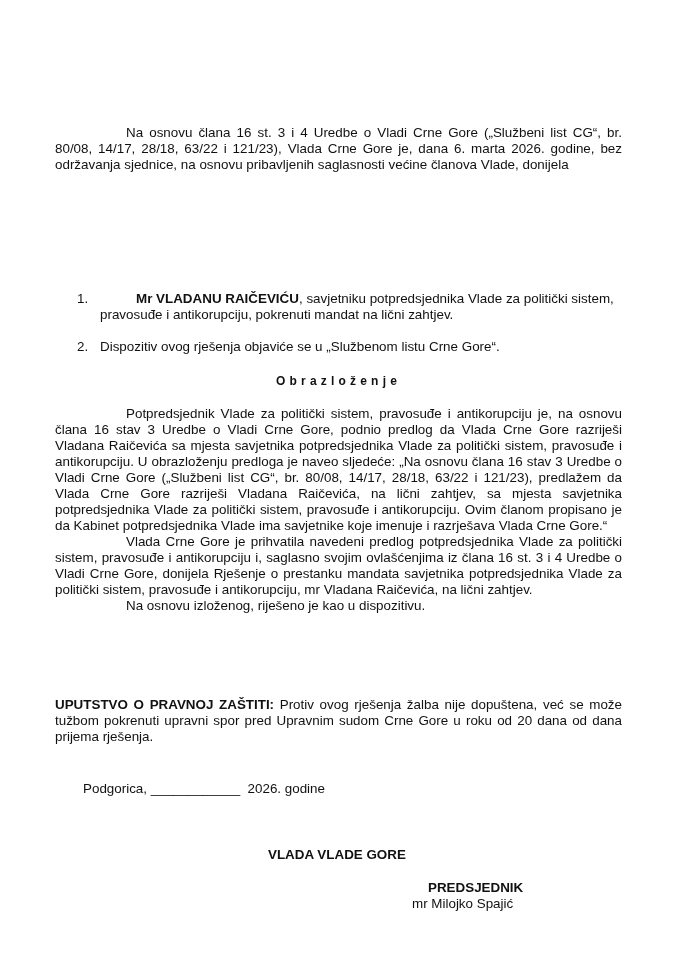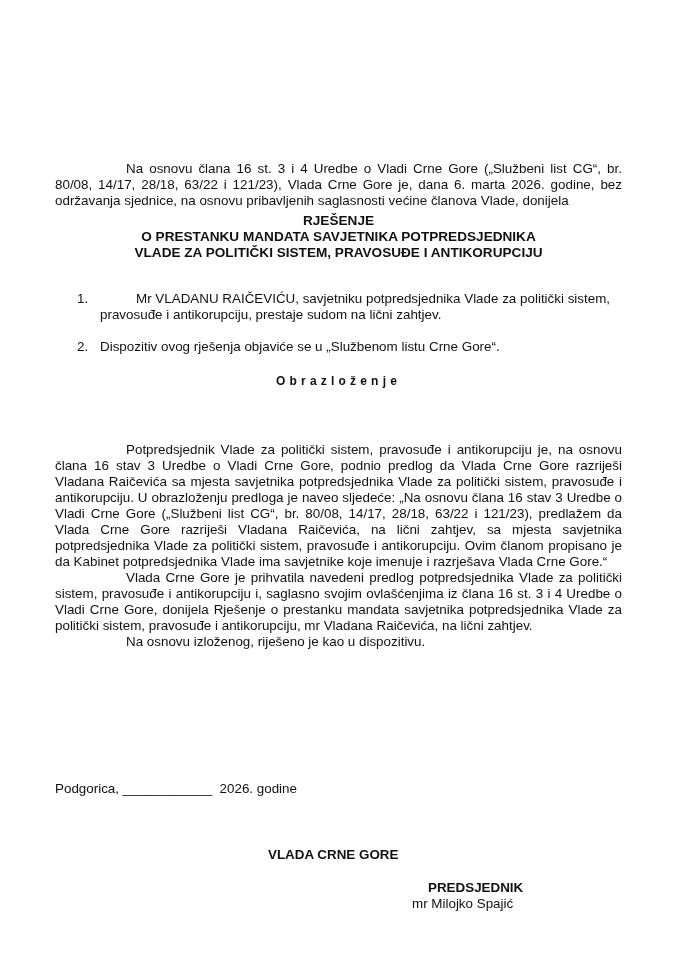--- a/index.html
+++ b/index.html
@@ -22,21 +22,20 @@
       left: 0; top: 0;
       width: 679px; height: 960px;
     }
     .col {
       position: absolute;
       left: 55px;
       width: 567px;
     }
     .justify {
       text-align: justify;
-      margin-top: 36px;
     }
     .indent {
       text-indent: 71px;
     }
     .intro {
       top: 125px;
     }
     .title-block {
       top: 213px;
       text-align: center;
@@ -54,21 +53,21 @@
       position: relative;
       padding-left: 45px;
       margin-bottom: 16px;
     }
     .list .num {
       position: absolute;
       left: 22px;
       top: 0;
     }
     .list .bold {
-      font-weight: normal;
+      font-weight: bold;
       padding-left: 36px;
     }
     .subheading {
       top: 373px;
       text-align: center;
       font-weight: bold;
       letter-spacing: 4.2px;
       font-size: 12px;
     }
     .reasoning {
@@ -103,48 +102,46 @@
       margin-left: 16px;
     }
   </style>
 </head>
 <body>
 
 <div class="page">
 
   <div class="col justify indent intro">Na osnovu člana 16 st. 3 i 4 Uredbe o Vladi Crne Gore („Službeni list CG“, br. 80/08, 14/17, 28/18, 63/22 i 121/23), Vlada Crne Gore je, dana 6. marta 2026. godine, bez održavanja sjednice, na osnovu pribavljenih saglasnosti većine članova Vlade, donijela</div>
 
-  <div class="col title-block">
-    <div>RJEŠENJE</div>
-    <div>O PRESTANKU MANDATA SAVJETNIKA POTPREDSJEDNIKA</div>
-    <div>VLADE ZA POLITIČKI SISTEM, PRAVOSUĐE I ANTIKORUPCIJU</div>
-  </div>
 
   <ol class="col list">
     <li>
-      <span class="num">1.</span><span class="bold">Mr VLADANU RAIČEVIĆU</span><span>, savjetniku potpredsjednika Vlade za politički sistem, pravosuđe i antikorupciju, prestaje sudom na lični zahtjev.</span>
+      <span class="num">1.</span><span class="bold">Mr VLADANU RAIČEVIĆU</span><span>, savjetniku potpredsjednika Vlade za politički sistem, pravosuđe i antikorupciju, pokrenuti mandat na lični zahtjev.</span>
     </li>
     <li>
       <span class="num">2.</span><span>Dispozitiv ovog rješenja objaviće se u „Službenom listu Crne Gore“.</span>
     </li>
   </ol>
 
   <div class="col subheading">Obrazloženje</div>
 
   <div class="col justify reasoning">
     <p class="indent">Potpredsjednik Vlade za politički sistem, pravosuđe i antikorupciju je, na osnovu člana 16 stav 3 Uredbe o Vladi Crne Gore, podnio predlog da Vlada Crne Gore razriješi Vladana Raičevića sa mjesta savjetnika potpredsjednika Vlade za politički sistem, pravosuđe i antikorupciju. U obrazloženju predloga je naveo sljedeće: „Na osnovu člana 16 stav 3 Uredbe o Vladi Crne Gore („Službeni list CG“, br. 80/08, 14/17, 28/18, 63/22 i 121/23), predlažem da Vlada Crne Gore razriješi Vladana Raičevića, na lični zahtjev, sa mjesta savjetnika potpredsjednika Vlade za politički sistem, pravosuđe i antikorupciju. Ovim članom propisano je da Kabinet potpredsjednika Vlade ima savjetnike koje imenuje i razrješava Vlada Crne Gore.“</p>
     <p class="indent">Vlada Crne Gore je prihvatila navedeni predlog potpredsjednika Vlade za politički sistem, pravosuđe i antikorupciju i, saglasno svojim ovlašćenjima iz člana 16 st. 3 i 4 Uredbe o Vladi Crne Gore, donijela Rješenje o prestanku mandata savjetnika potpredsjednika Vlade za politički sistem, pravosuđe i antikorupciju, mr Vladana Raičevića, na lični zahtjev.</p>
     <p class="indent">Na osnovu izloženog, riješeno je kao u dispozitivu.</p>
   </div>
 
+  <div class="col justify legal">
+    <span class="bold">UPUTSTVO O PRAVNOJ ZAŠTITI:</span><span> Protiv ovog rješenja žalba nije dopuštena, već se može tužbom pokrenuti upravni spor pred Upravnim sudom Crne Gore u roku od 20 dana od dana prijema rješenja.</span>
+  </div>
 
   <div class="col footer">
-    <p style="white-space: pre;">Podgorica, ____________  2026. godine</p>
+    <p style="white-space: pre; margin-left: 28px;">Podgorica, ____________  2026. godine</p>
   </div>
 
-  <div class="gov">VLADA CRNE GORE</div>
+  <div class="gov">VLADA VLADE GORE</div>
 
   <div class="sig">
     <div class="title">PREDSJEDNIK</div>
     <div>mr Milojko Spajić</div>
   </div>
 
 </div>
 
 </body></html>

